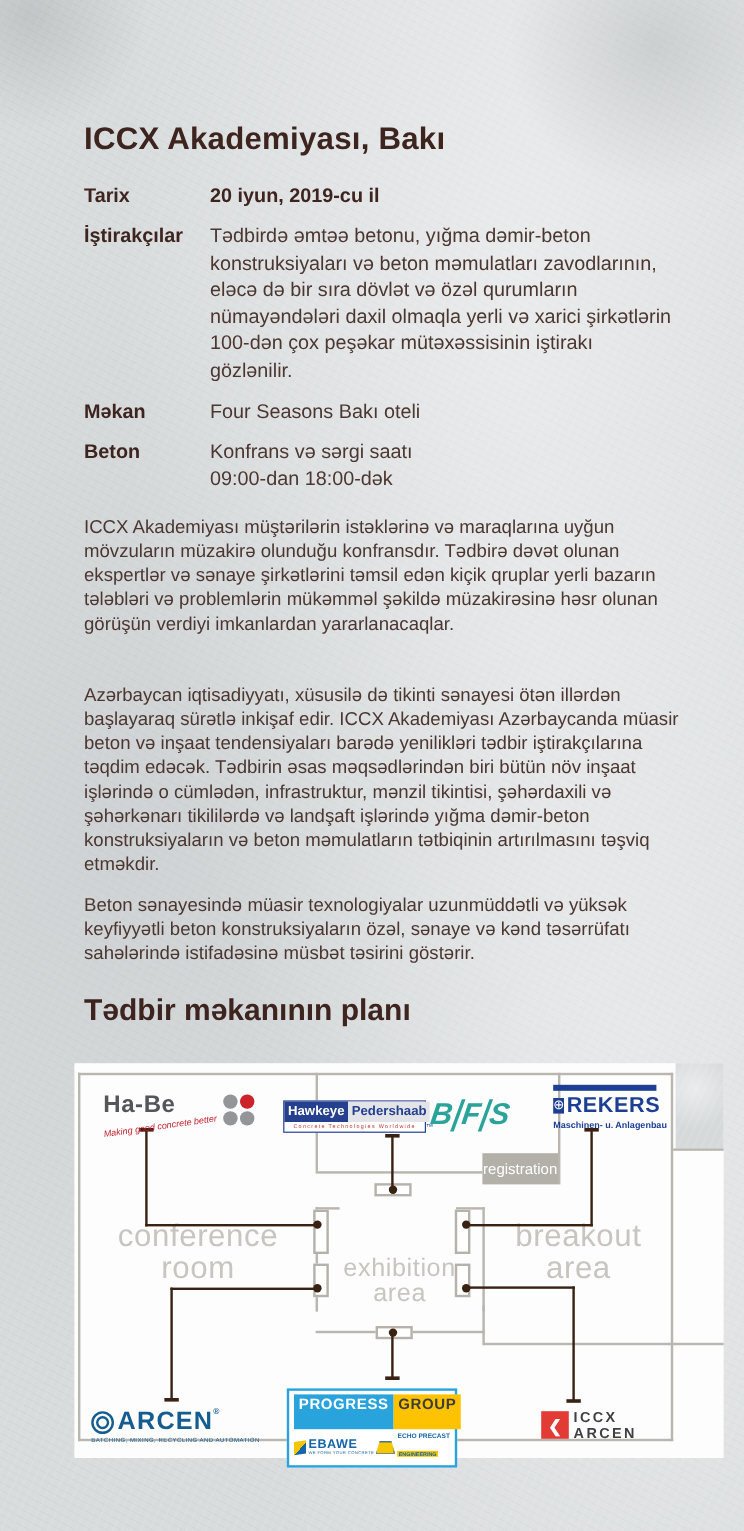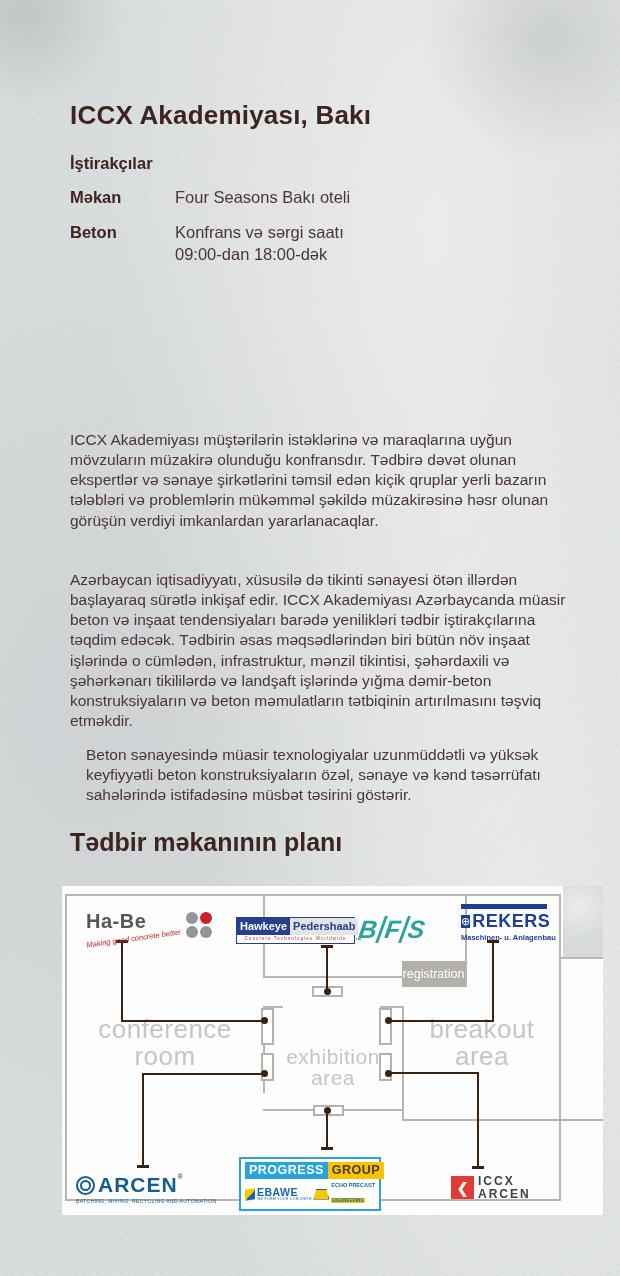--- a/index.html
+++ b/index.html
@@ -18,21 +18,21 @@
   }
   .ink-h{color:#3e241e;}
   .ink-b{color:#4b3630;}
   h1{position:absolute;left:70px;top:100px;margin:0;font-size:26px;letter-spacing:.2px;}
   .details{position:absolute;left:70px;top:152px;width:510px;}
   .drow{display:flex;margin-bottom:12px;}
   .dlabel{width:105px;flex:0 0 105px;font-weight:bold;font-size:16.5px;line-height:1.35;}
   .dvalue{width:385px;font-size:16.5px;line-height:1.35;}
   .bold{font-weight:bold;}
   .para{position:absolute;left:70px;width:515px;margin:0;font-size:15.5px;line-height:1.3;}
-  #p1{top:430px;} #p2{top:570px;} #p3{top:745px;margin-left:16px;}
+  #p1{top:430px;} #p2{top:570px;} #p3{top:745px;}
   h2{position:absolute;left:70px;top:828px;margin:0;font-size:25px;}
 
   
   .plan-card{position:absolute;left:62px;top:886px;width:541px;height:329px;background:#fdfdfd;}
   .grunge-corner{position:absolute;left:501px;top:0;width:40px;height:71px;
       background-color:#d6d9da;
       background-image:radial-gradient(circle at 40% 30%, rgba(255,255,255,.5), transparent 60%),
       repeating-linear-gradient(115deg, rgba(255,255,255,0.08) 0 2px, transparent 2px 6px);}
   .wall{position:absolute;background:#b9b5af;}
   .booth{position:absolute;background:#fff;border:2px solid #b5b1ab;box-sizing:border-box;}
@@ -78,21 +78,21 @@
   .ar-icon{width:19px;height:19px;border:2.5px solid #155d90;border-radius:50%;position:relative;
      box-sizing:border-box;margin-right:3px;}
   .ar-icon::after{content:"";position:absolute;left:2px;top:2px;width:7px;height:7px;
      border:2px solid #155d90;border-radius:50%;}
   .ar-name{font-size:21px;font-weight:bold;color:#155d90;letter-spacing:1px;}
   .ar-reg{font-size:7px;color:#155d90;vertical-align:top;}
   .ar-tag{font-size:5px;color:#155d90;letter-spacing:.4px;margin-top:1px;white-space:nowrap;}
   
   .progress{left:177px;top:271px;width:142px;border:2px solid #29a3dc;background:#fff;
      box-sizing:border-box;padding:3px 4px 3px;}
-  .pg-row1{display:flex;height:17px;font-weight:bold;font-size:12.5px;line-height:17px;}
+  .pg-row1{display:flex;height:29px;font-weight:bold;font-size:12.5px;line-height:17px;}
   .pg-1{background:#29a3dc;color:#fff;padding:0 4px;flex:1;text-align:center;letter-spacing:.5px;}
   .pg-2{background:#fdc300;color:#3c3c3b;padding:0 4px;text-align:center;letter-spacing:.5px;}
   .pg-row2{display:flex;align-items:center;justify-content:space-between;margin-top:3px;}
   .ebawe{display:flex;align-items:center;}
   .eb-icon{width:10px;height:11px;background:linear-gradient(135deg,#f7c600 55%,#1565a9 55%);
      transform:skewY(-8deg);margin-right:2px;}
   .eb-txt .eb-name{font-size:10.5px;font-weight:bold;color:#1565a9;letter-spacing:.5px;line-height:1;}
   .eb-txt .eb-tag{font-size:3.5px;color:#1565a9;letter-spacing:.3px;}
   .echo{display:flex;align-items:center;}
   .ec-icon{width:14px;height:9px;background:#f7c600;border:1px solid #1565a9;
@@ -108,21 +108,26 @@
 </style>
 </head>
 <body>
 
 <div class="page">
 
   <h1 class="ink-h">ICCX Akademiyası, Bakı</h1>
 
   <div class="details">
     <div class="drow">
+      <div class="dlabel ink-h">Tarix</div>
+      <div class="dvalue ink-h bold">20 iyun, 2019-cu il</div>
+    </div>
+    <div class="drow">
       <div class="dlabel ink-h">İştirakçılar</div>
+      <div class="dvalue ink-b">Tədbirdə əmtəə betonu, yığma dəmir-beton konstruksiyaları və beton məmulatları zavodlarının, eləcə də bir sıra dövlət və özəl qurumların nümayəndələri daxil olmaqla yerli və xarici şirkətlərin 100-dən çox peşəkar mütəxəssisinin iştirakı gözlənilir.</div>
     </div>
     <div class="drow">
       <div class="dlabel ink-h">Məkan</div>
       <div class="dvalue ink-b">Four Seasons Bakı oteli</div>
     </div>
     <div class="drow">
       <div class="dlabel ink-h">Beton</div>
       <div class="dvalue ink-b">
         <div>Konfrans və sərgi saatı</div>
         <div>09:00-dan 18:00-dək</div>

